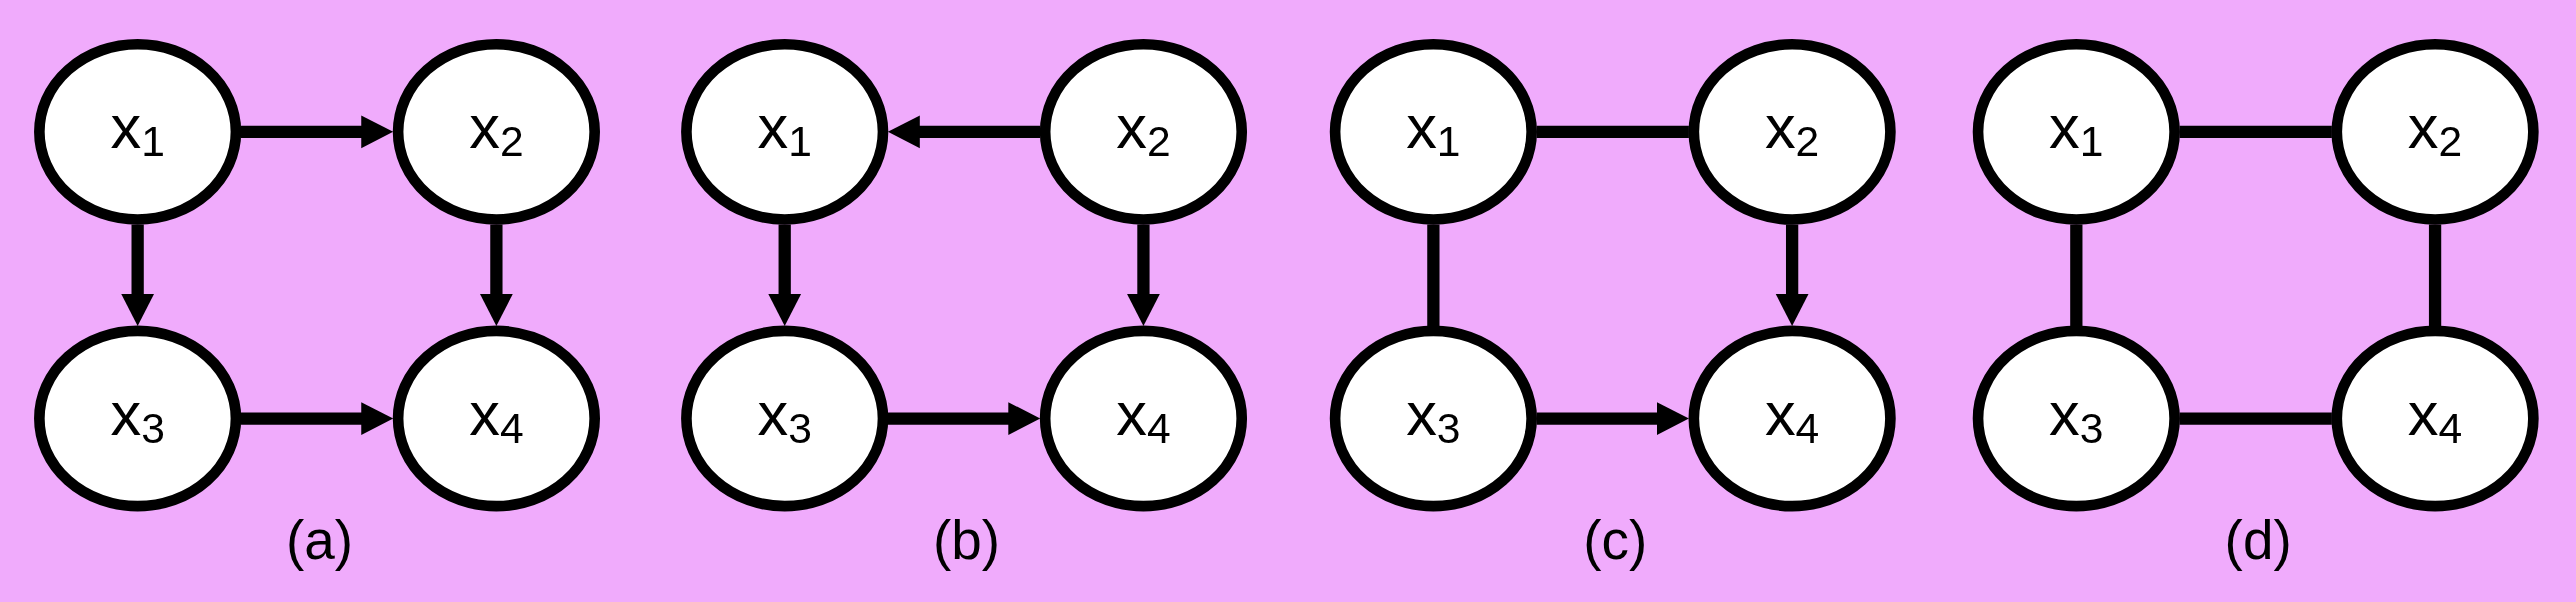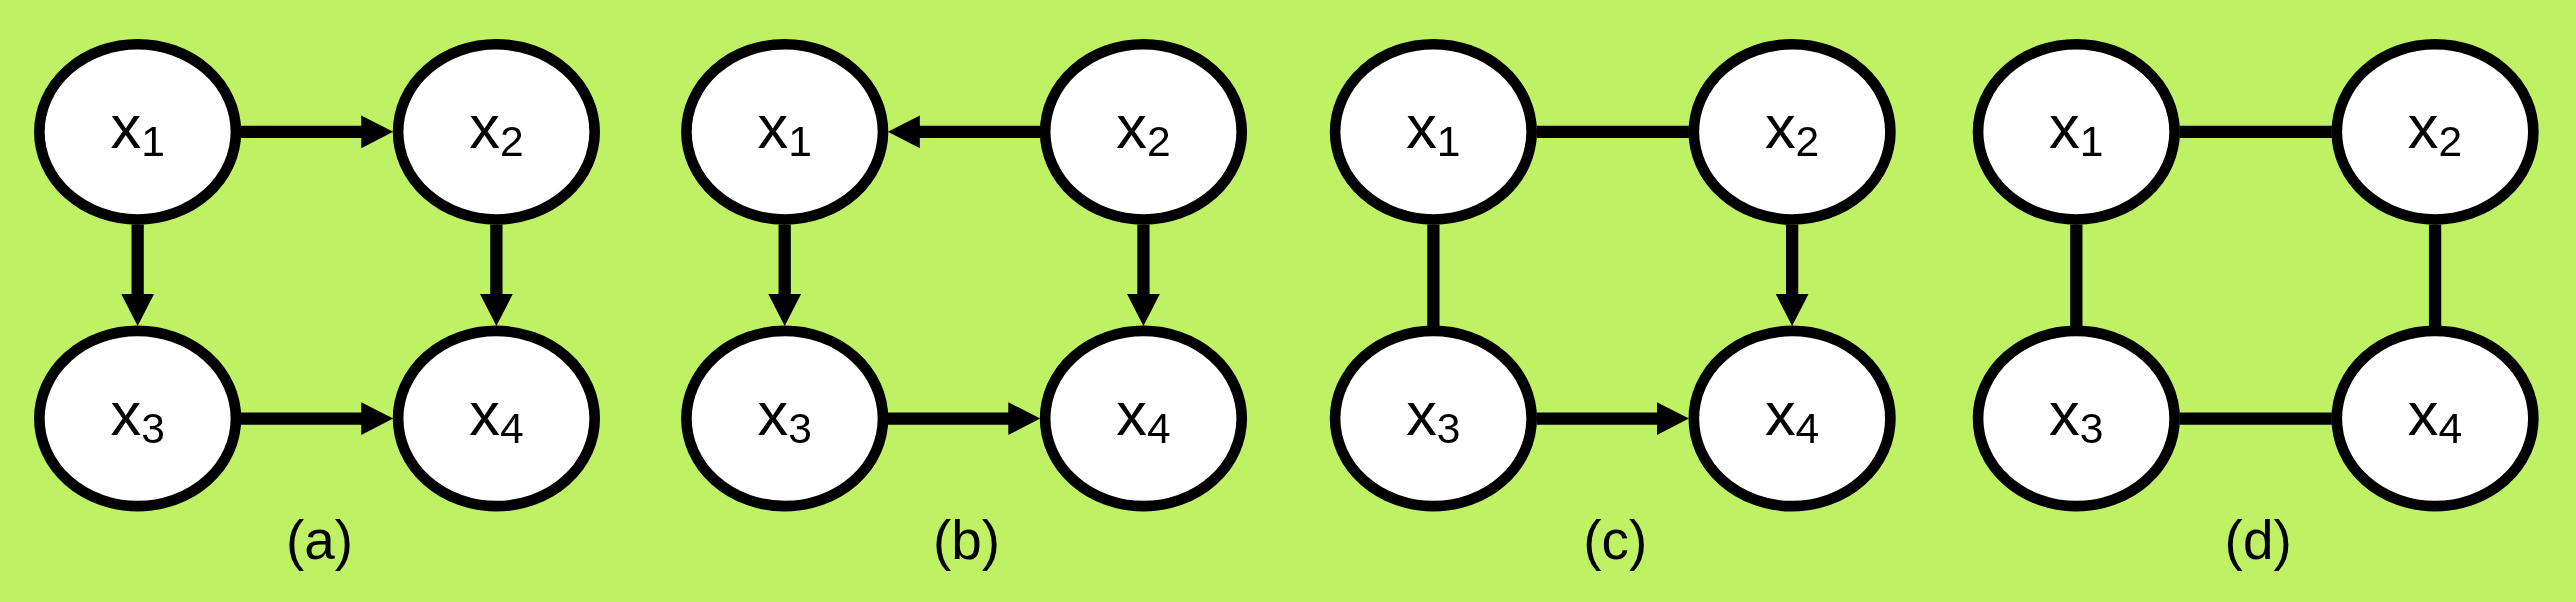--- a/index.html
+++ b/index.html
@@ -5,21 +5,21 @@
   html, body {
     margin: 0;
     padding: 0;
     background: #ffffff;
   }
   .figure {
     margin: 0;
     width: 2576px;
     height: 602px;
     overflow: hidden;
-    background: #bef264;
+    background: #f0abfc;
   }
   .figure svg {
     display: block;
     width: 2576px;
     height: 602px;
   }
   .node-label, .panel-caption {
     font-family: "Liberation Sans", "DejaVu Sans", sans-serif;
     fill: #000000;
   }

